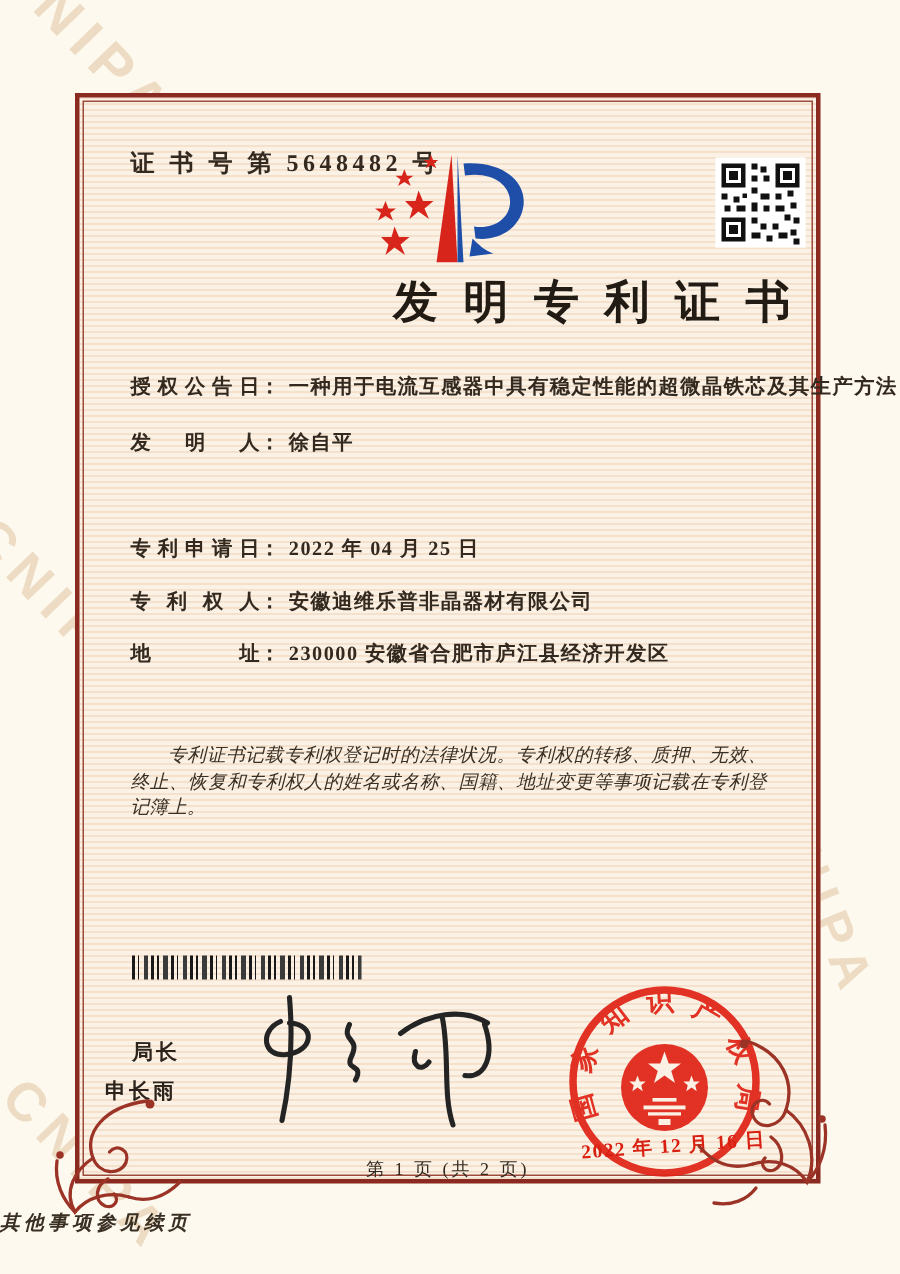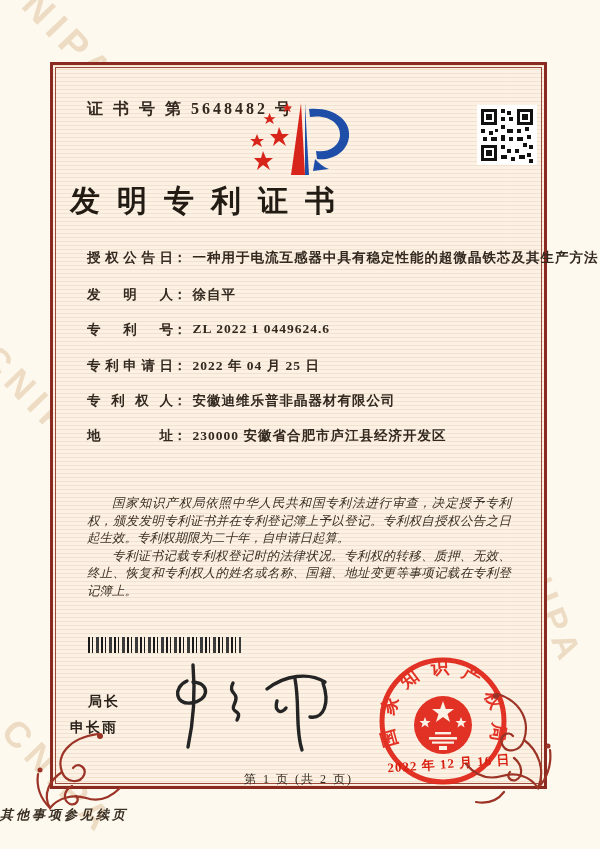--- a/index.html
+++ b/index.html
@@ -35,21 +35,21 @@
     content:"";position:absolute;inset:2px;border:1px solid #9c4a3c;pointer-events:none;
   }
   .abs{position:absolute;}
   
   .cert-no{
     left:34px;top:34px;font-size:16px;font-weight:bold;letter-spacing:3px;color:#33291f;
   }
   .qr{left:424px;top:40px;width:60px;height:60px;background:#fff;}
   .logo{left:186px;top:36px;width:126px;height:74px;}
   .title{
-    left:0;right:0;top:116px;text-align:left;
+    left:0;right:0;top:116px;text-align:right;
     font-size:30px;font-weight:bold;color:#211b14;
     letter-spacing:17px;text-indent:17px;
   }
   
   .row{left:34px;height:20px;font-size:13.5px;font-weight:bold;color:#33291f;white-space:nowrap;}
   .row .lbl{
     display:inline-block;width:86px;text-align:justify;text-align-last:justify;
     vertical-align:top;
   }
   .row .col{display:inline-block;vertical-align:top;}
@@ -164,35 +164,31 @@
   </svg>
 
   <div class="abs title">发明专利证书</div>
 
   <div class="abs row" style="top:184px;">
     <span class="lbl">授权公告日</span><span class="col">：</span><span class="val">一种用于电流互感器中具有稳定性能的超微晶铁芯及其生产方法</span>
   </div>
   <div class="abs row" style="top:221px;">
     <span class="lbl">发明人</span><span class="col">：</span><span class="val">徐自平</span>
   </div>
-  <div class="abs row" style="top:256px;">
-    <span class="lbl">专利号</span><span class="col">：</span><span class="val">ZL 2022 1 0449624.6</span>
-  </div>
   <div class="abs row" style="top:292px;">
     <span class="lbl">专利申请日</span><span class="col">：</span><span class="val">2022 年 04 月 25 日</span>
   </div>
   <div class="abs row" style="top:327px;">
     <span class="lbl">专利权人</span><span class="col">：</span><span class="val">安徽迪维乐普非晶器材有限公司</span>
   </div>
   <div class="abs row" style="top:362px;">
     <span class="lbl">地址</span><span class="col">：</span><span class="val">230000  安徽省合肥市庐江县经济开发区</span>
   </div>
 
   <div class="abs paras">
-    <p>国家知识产权局依照中华人民共和国专利法进行审查，决定授予专利权，颁发发明专利证书并在专利登记簿上予以登记。专利权自授权公告之日起生效。专利权期限为二十年，自申请日起算。</p>
     <p>专利证书记载专利权登记时的法律状况。专利权的转移、质押、无效、终止、恢复和专利权人的姓名或名称、国籍、地址变更等事项记载在专利登记簿上。</p>
   </div>
 
   <div class="abs barcode"></div>
 
   <div class="abs sig-title">局长</div>
   <div class="abs sig-name">申长雨</div>
 
   <svg class="abs sig-svg" viewBox="0 0 172 96">
     <g fill="none" stroke="#242424" stroke-width="3.4" stroke-linecap="round">

